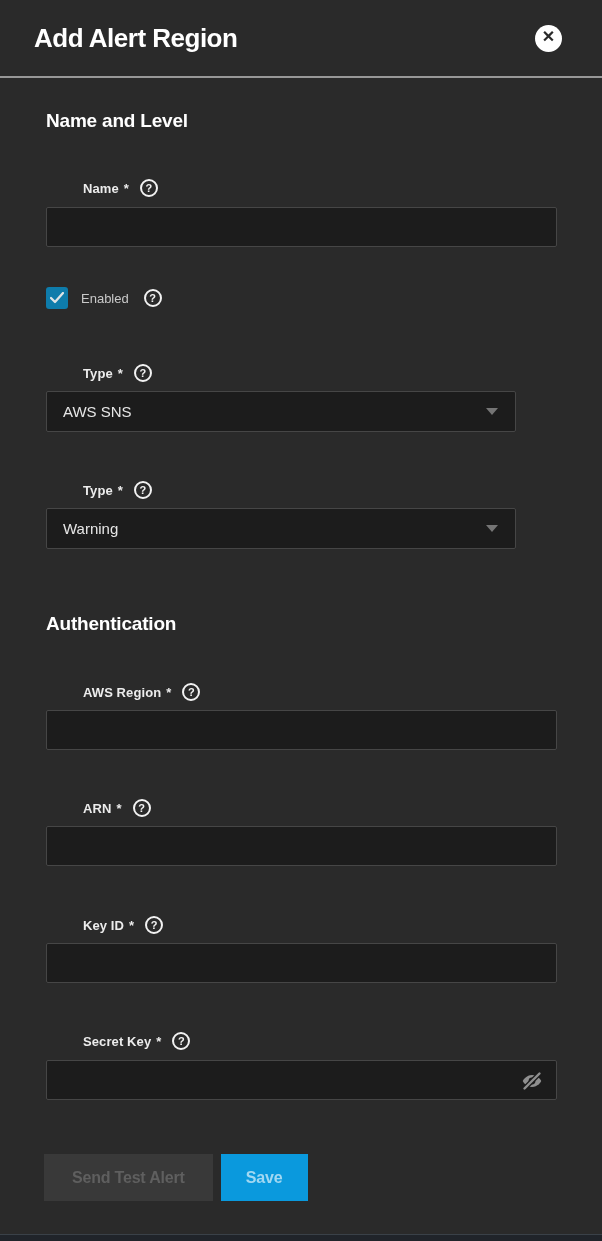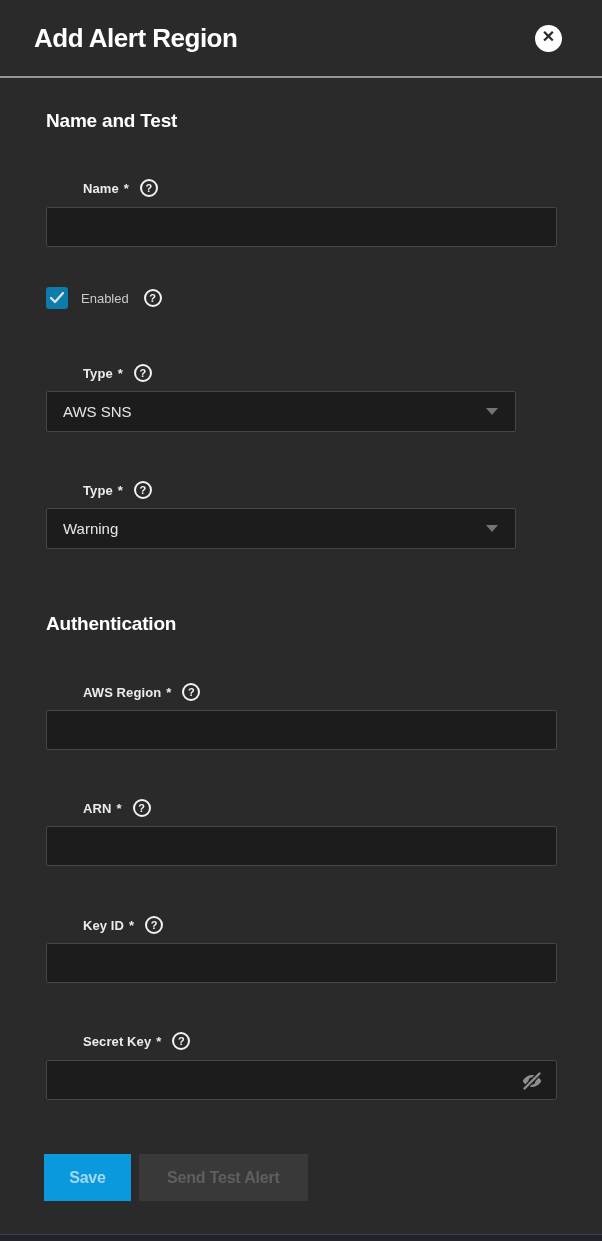--- a/index.html
+++ b/index.html
@@ -118,21 +118,21 @@
   <div class="hdr">
     <h1>Add Alert Region</h1>
     <button class="close-btn">
       <span class="close-glyph">✕</span>
     </button>
   </div>
   <div class="hdr-divider"></div>
 
   <div class="content">
 
-    <h2 class="section">Name and Test</h2>
+    <h2 class="section">Name and Level</h2>
 
     <div class="field">
       <div class="label-row">
         <span class="lbl">Name</span>
         <span class="req">*</span>
         <span class="help">
             <span>?</span>
           </span>
       </div>
       <input class="text-input" type="text" value="" style="">
@@ -228,20 +228,20 @@
             <path d="M13 7 C7.5 7 3.8 12 3.8 13 C3.8 14 7.5 19 13 19 C18.5 19 22.2 14 22.2 13 C22.2 12 18.5 7 13 7 Z" fill="#8f8f8f"></path>
             <circle cx="13" cy="13" r="3.4" fill="#1c1c1c"></circle>
             <line x1="5.5" y1="20.5" x2="20.5" y2="5.5" stroke="#1c1c1c" stroke-width="5"></line>
             <line x1="5.5" y1="20.5" x2="20.5" y2="5.5" stroke="#8f8f8f" stroke-width="2.4" stroke-linecap="round"></line>
           </svg>
         </span>
       </div>
     </div>
 
     <div class="btn-row">
+      <button class="btn test">Send Test Alert</button>
       <button class="btn save">Save</button>
-      <button class="btn test">Send Test Alert</button>
     </div>
 
   </div>
 
   <div class="bottom-strip"></div>
 </div>
 
 </body></html>

